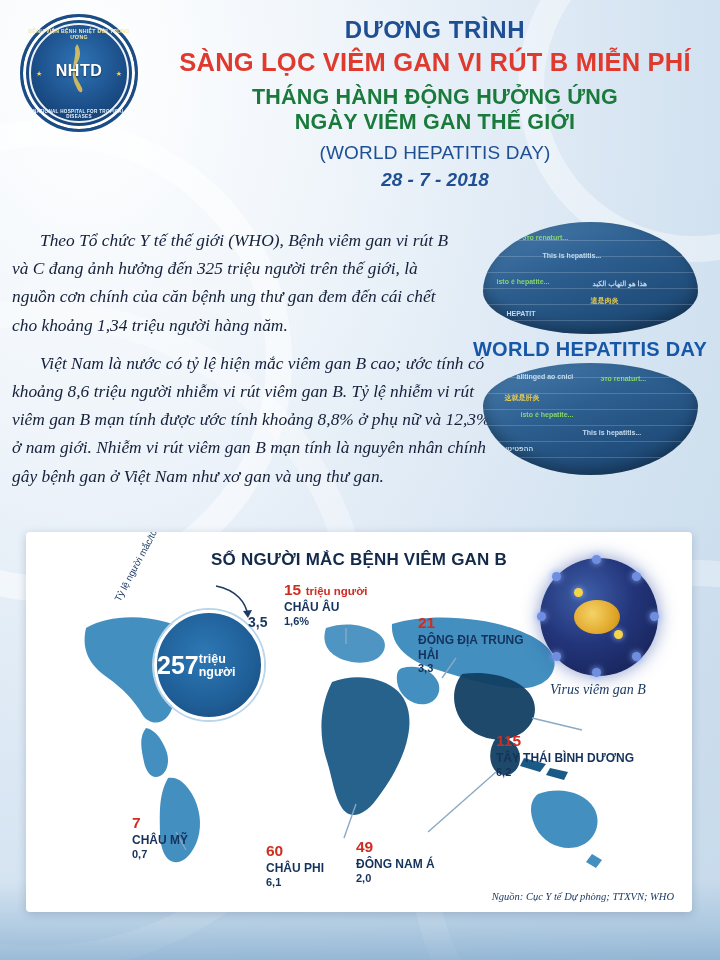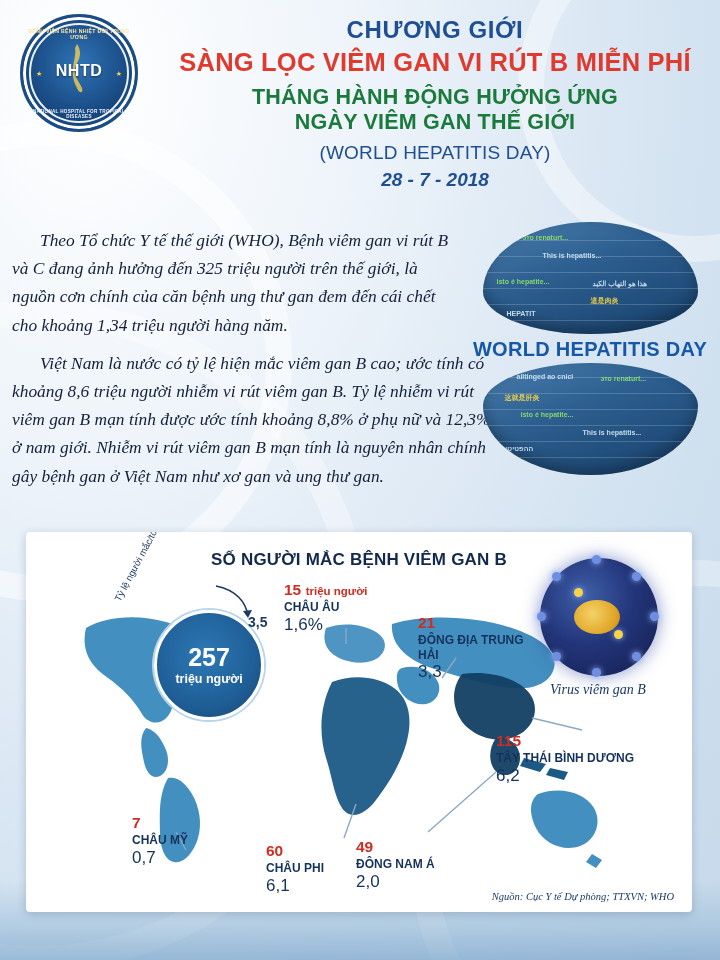--- a/index.html
+++ b/index.html
@@ -250,21 +250,20 @@
     left: 128px;
     top: 78px;
     width: 104px;
     height: 104px;
     border-radius: 50%;
     background: radial-gradient(circle at 45% 40%, #2d79b5 0%, #1f5e97 60%, #17456f 100%);
     border: 3px solid #ffffff;
     box-shadow: 0 0 0 2px #b9d6ea;
     color: #ffffff;
     display: flex;
-    flex-direction: column;
     align-items: center;
     justify-content: center;
     line-height: 1.05;
   }
   .circle-257 .num {
     font-size: 25px;
     font-weight: bold;
   }
   .circle-257 .unit {
     font-size: 12.5px;
@@ -302,22 +301,22 @@
     font-size: 15.5px;
   }
   .stat .n small { font-size: 11.5px; color: #cf2d22; font-weight: bold;}
   .stat .nm {
     color: #14325c;
     font-weight: bold;
     font-size: 12px;
   }
   .stat .r {
     color: #14325c;
-    font-size: 17px;
-    font-weight: normal;
+    font-size: 11px;
+    font-weight: bold;
   }
   .virus {
     position: absolute;
     right: 34px;
     top: 26px;
     width: 118px;
     height: 118px;
   }
   .virus .ball {
     position: absolute;
@@ -372,21 +371,21 @@
       <svg class="vnmap" viewBox="0 0 16 52">
         <path d="M6 2 C9 6 10 12 8 17 C6 22 3 25 4 31 C5 37 9 41 11 46 C12 49 11 51 9 50 C7 49 6 46 4 42 C2 37 1 31 2 25 C3 19 5 12 4 6 Z" fill="#ffd24d" opacity="0.9"></path>
       </svg>
       <div class="nhtd">NHTD</div>
       <div class="bottomtext">NATIONAL HOSPITAL FOR TROPICAL DISEASES</div>
       <span class="star" style="left:16px;top:56px;">★</span>
       <span class="star" style="right:16px;top:56px;">★</span>
     </div>
 
     <div class="title-block">
-      <div class="t-line1">CHƯƠNG GIỚI</div>
+      <div class="t-line1">DƯƠNG TRÌNH</div>
       <div class="t-line2">SÀNG LỌC VIÊM GAN VI RÚT B MIỄN PHÍ</div>
       <div class="t-line3">THÁNG HÀNH ĐỘNG HƯỞNG ỨNG</div>
       <div class="t-line4">NGÀY VIÊM GAN THẾ GIỚI</div>
       <div class="t-line5">(WORLD HEPATITIS DAY)</div>
       <div class="t-date">28 - 7 - 2018</div>
     </div>
   </div>
 
   <div class="body-wrap">
     <p class="para p1">Theo Tổ chức Y tế thế giới (WHO), Bệnh viêm gan vi rút B và C đang ảnh hưởng đến 325 triệu người trên thế giới, là nguồn cơn chính của căn bệnh ung thư gan đem đến cái chết cho khoảng 1,34 triệu người hàng năm.</p>

